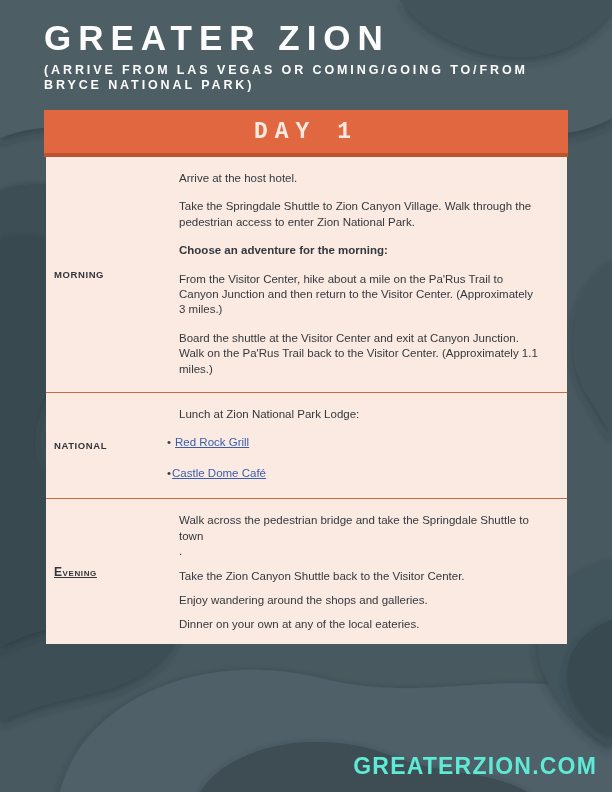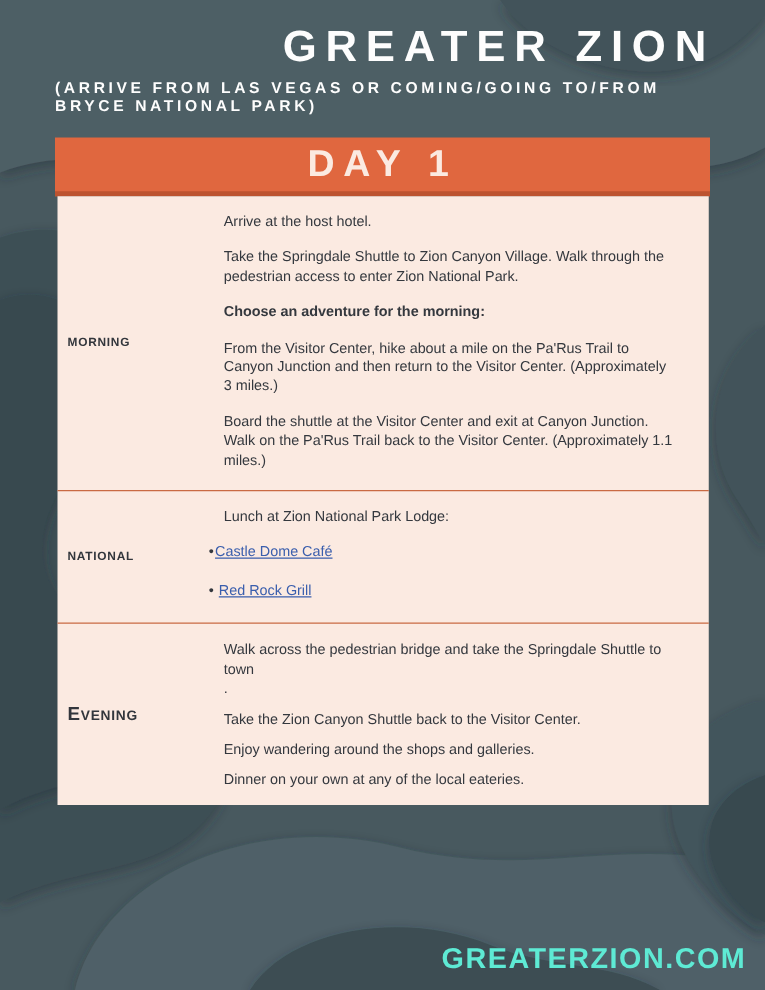--- a/index.html
+++ b/index.html
@@ -4,43 +4,43 @@
 <style>
   html, body { margin:0; padding:0; }
   body {
     width:612px; height:792px; position:relative; overflow:hidden;
     font-family:"Liberation Sans", sans-serif; background:#48595F;
   }
   .bg { position:absolute; left:0; top:0; width:612px; height:792px; }
 
   
   .masthead { position:absolute; left:44px; top:20px; width:528px; color:#FDFDFD; }
-  .brand { font-size:35px; font-weight:bold; letter-spacing:7px; line-height:1.05; white-space:nowrap;text-align:right; }
+  .brand { font-size:35px; font-weight:bold; letter-spacing:7px; line-height:1.05; white-space:nowrap; }
   .subtitle { font-size:18.5px; font-weight:bold; letter-spacing:4.6px; margin-top:6px; line-height:1.05; white-space:nowrap; }
   .note { font-size:12.5px; font-weight:bold; letter-spacing:2.9px; margin-top:6px; line-height:1.18; }
 
   
   .day-banner {
     position:absolute; left:44px; top:110px; width:524px; height:47px; box-sizing:border-box;
     background:#E0673F; border-bottom:4px solid #BC5330;
     display:flex; align-items:center; justify-content:center;
-    color:#FBEAE1; font-weight:bold; font-size:30px; letter-spacing:7px;
+    color:#FBEAE1; font-weight:bold; font-size:23px; letter-spacing:7px;font-family:Liberation Mono, monospace;
   }
 
   
   .card { position:absolute; left:46px; top:157px; width:521px; background:#FBEAE1; }
   .row { display:grid; grid-template-columns:121px 1fr; box-sizing:border-box; }
   .row-morning   { min-height:213px; }
   .row-afternoon { min-height:104px; }
   .row-evening   { min-height:126px; }
   .label {
     align-self:center; padding-left:8px;
     font-size:9.5px; font-weight:bold; letter-spacing:0.6px; color:#32363C;
   }
-  .label.smallcaps { font-variant:small-caps; text-transform:none; font-size:15px; }
+  .label.smallcaps { font-variant:small-caps; text-transform:none; font-size:12px;text-decoration:underline; }
   .content {
     padding:14px 14px 2px 0;
     font-size:11.5px; line-height:1.34; color:#34383E;
   }
   .content p { margin:0 12px 13px; white-space:pre-line; }
   .content p.bold { font-weight:bold; }
   .row-evening .content p { margin-bottom:9px; }
   .divider { height:1px; background:#C96A43; }
 
   .link-row { margin:1px 0 15px; }
@@ -96,25 +96,25 @@
       <p>Board the shuttle at the Visitor Center and exit at Canyon Junction. Walk on the Pa'Rus Trail back to the Visitor Center. (Approximately 1.1 miles.)</p>
     </div>
   </section>
 
   <div class="divider"></div>
 
   <section class="row row-afternoon">
     <div class="label">NATIONAL</div>
     <div class="content">
       <p>Lunch at Zion National Park Lodge:</p>
+      <div class="link-row">
+        <span class="bullet">•</span><a>Red Rock Grill</a>
+      </div>
       <div class="link-row tight">
         <span class="bullet">•</span><a>Castle Dome Café</a>
-      </div>
-      <div class="link-row">
-        <span class="bullet">•</span><a>Red Rock Grill</a>
       </div>
     </div>
   </section>
 
   <div class="divider"></div>
 
   <section class="row row-evening">
     <div class="label smallcaps">Evening</div>
     <div class="content">
       <p>Walk across the pedestrian bridge and take the Springdale Shuttle to town

